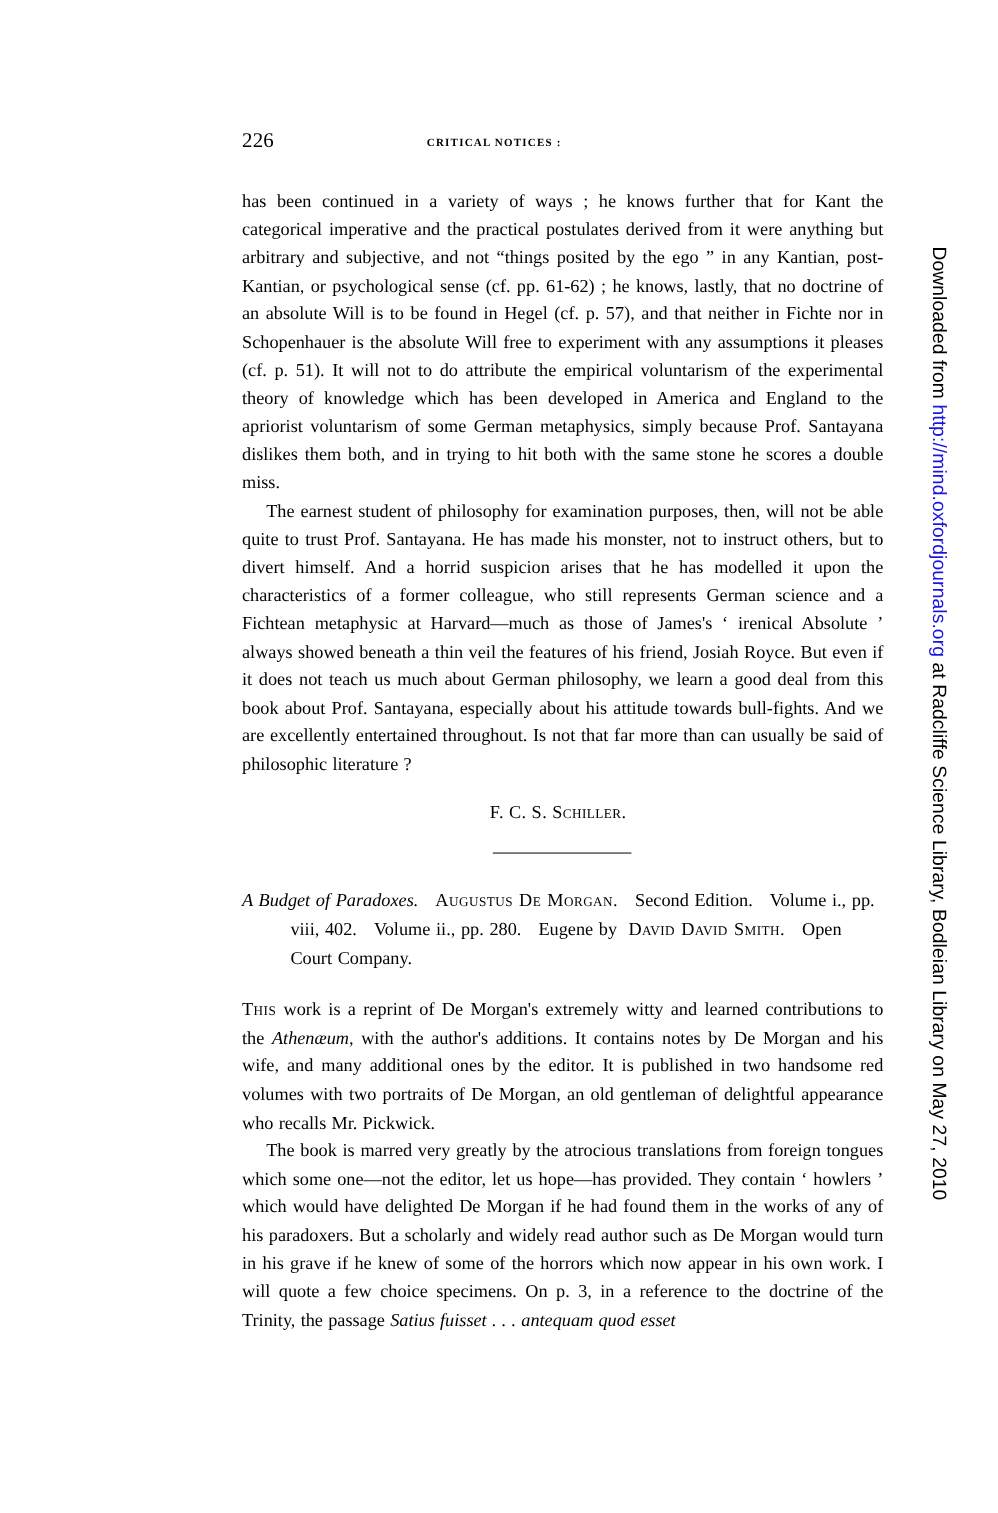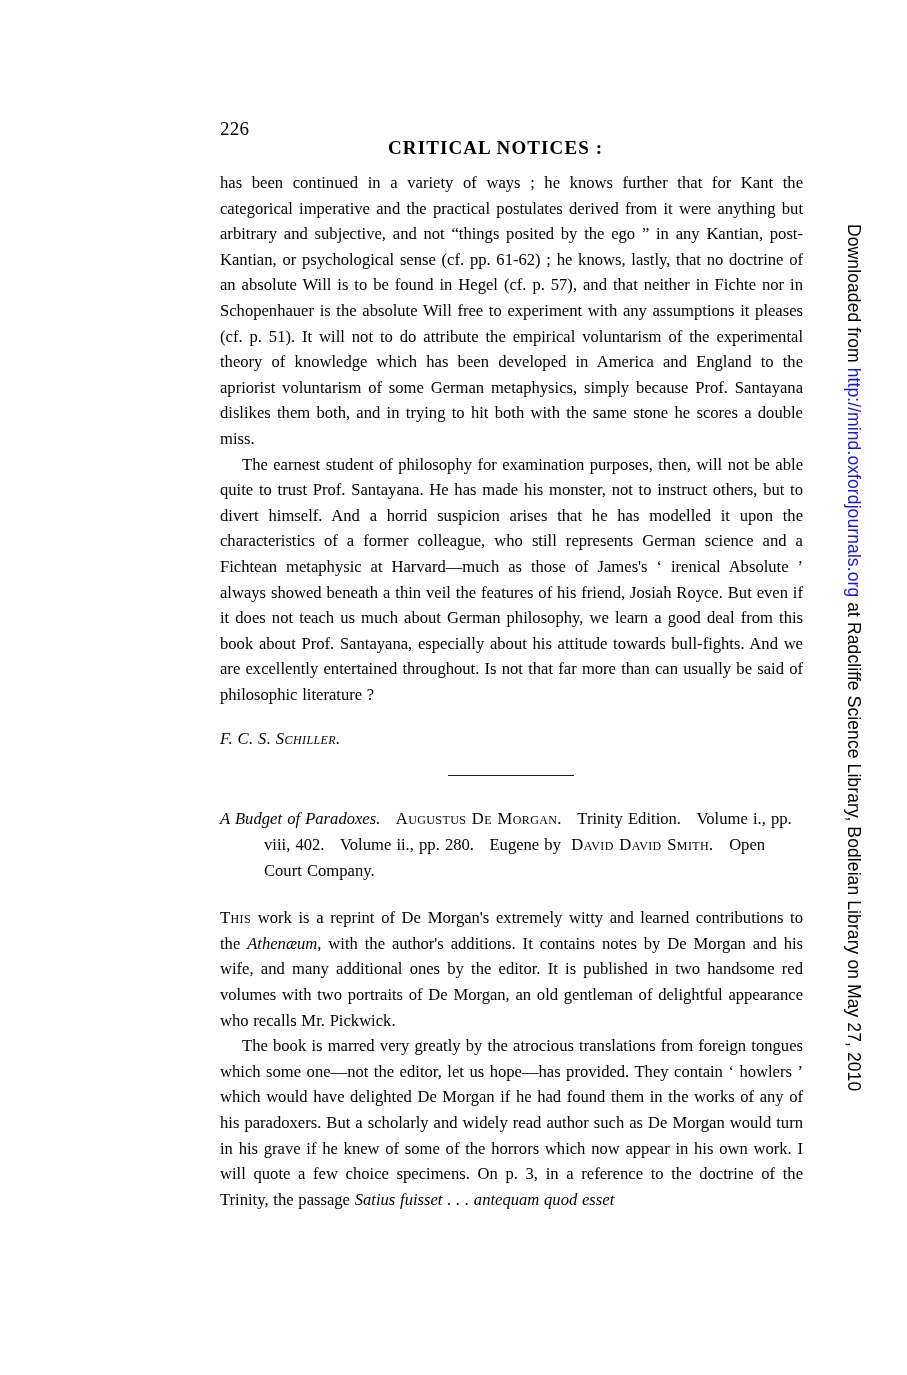--- a/index.html
+++ b/index.html
@@ -39,22 +39,22 @@
   .folio {
     position: absolute;
     left: 0;
     top: 0;
     font-size: 19px;
     letter-spacing: 0.2px;
   }
   .head-title {
     position: absolute;
     left: 168px;
-    top: 19px;
-    font-size: 19px;
+    top: 7px;
+    font-size: 10px;
     font-weight: bold;
     letter-spacing: 1.1px;
   }
 
   
   .body-text {
     font-size: 16.6px;
     line-height: 25.6px;
     text-align: justify;
     text-justify: inter-word;
@@ -64,26 +64,25 @@
   .body-text p {
     margin: 0;
     text-indent: 22px;
   }
   .body-text p.noindent {
     text-indent: 0;
   }
 
   
   .signature {
-    text-align: left;
+    text-align: center;
     font-size: 16.6px;
     margin-top: 22px;
     padding-right: 8px;
     letter-spacing: 0.3px;
-    font-style: italic;
   }
   .sc {
     font-variant: small-caps;
     letter-spacing: 0.4px;
   }
 
   
   .section-rule {
     width: 126px;
     height: 1px;
@@ -154,21 +153,21 @@
 
     <div class="signature">
       <span class="sc">F. C. S. Schiller.</span>
     </div>
 
     <div class="section-rule"></div>
 
     <div class="book-heading">
       <span class="it">A Budget of Paradoxes.</span>
       <span>&nbsp;&nbsp;</span><span class="sc">Augustus De Morgan.</span>
-      <span>&nbsp;&nbsp;</span><span>Trinity Edition.</span>
+      <span>&nbsp;&nbsp;</span><span>Second Edition.</span>
       <span>&nbsp;&nbsp;</span><span>Volume i., pp. viii, 402.</span>
       <span>&nbsp;&nbsp;</span><span>Volume ii., pp. 280.</span>
       <span>&nbsp;&nbsp;</span><span>Eugene by</span>
       <span>&nbsp;</span><span class="sc">David David Smith.</span>
       <span>&nbsp;&nbsp;</span><span>Open Court Company.</span>
     </div>
 
     <div class="body-text review-body">
       <p class="noindent">
         <span class="sc">This</span><span> work is a reprint of De Morgan's extremely witty and learned contributions to the </span><span class="it">Athenæum</span><span>, with the author's additions. It contains notes by De Morgan and his wife, and many additional ones by the editor. It is published in two handsome red volumes with two portraits of De Morgan, an old gentleman of delightful appearance who recalls Mr. Pickwick.</span>

